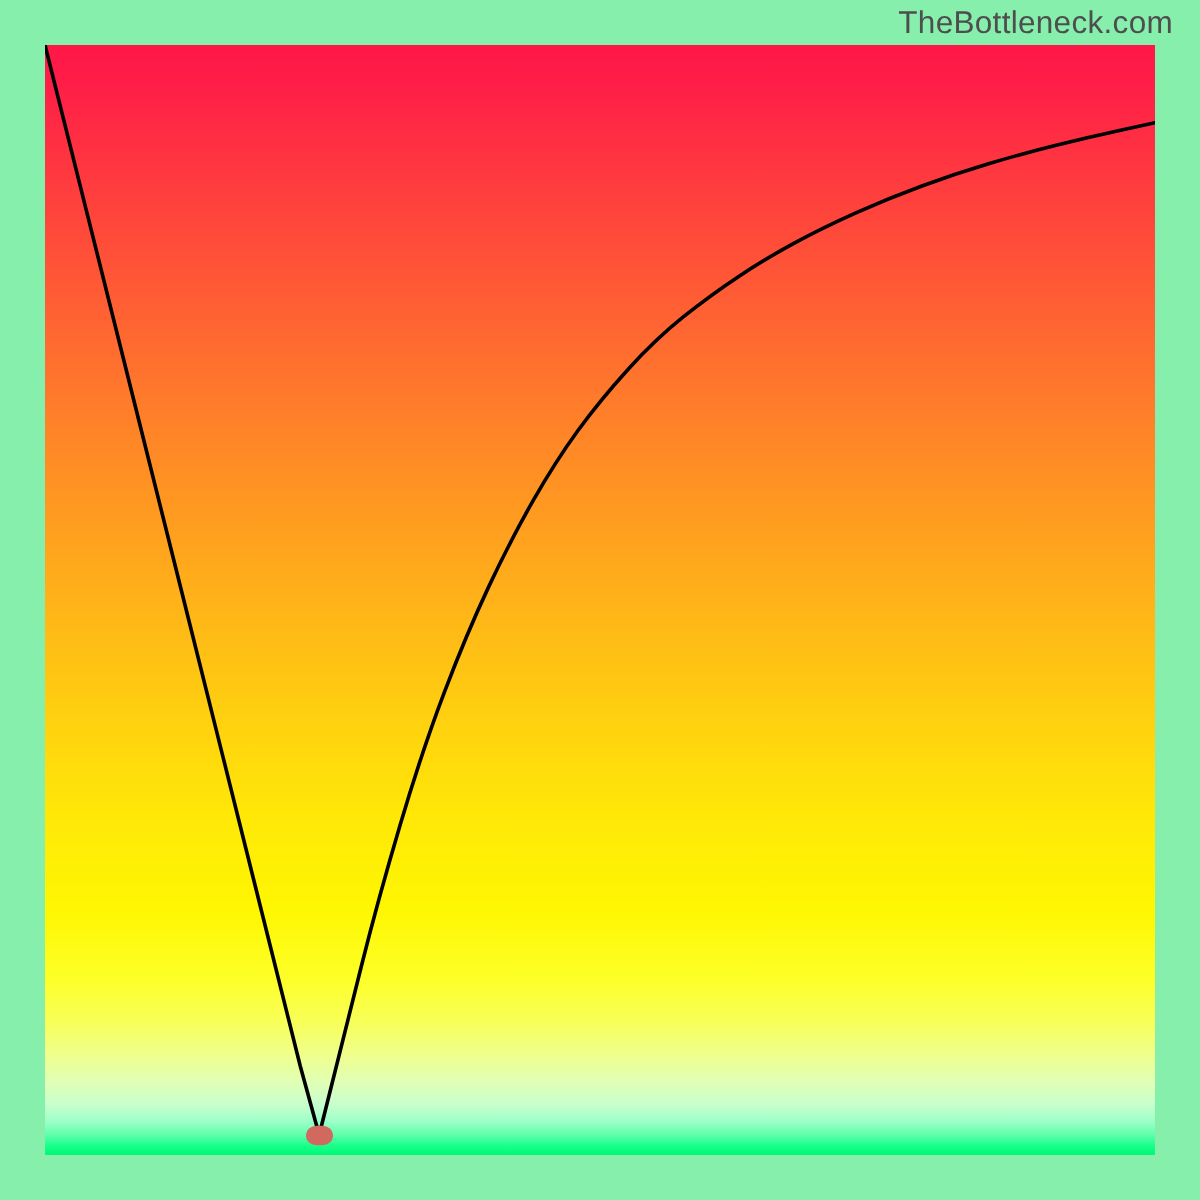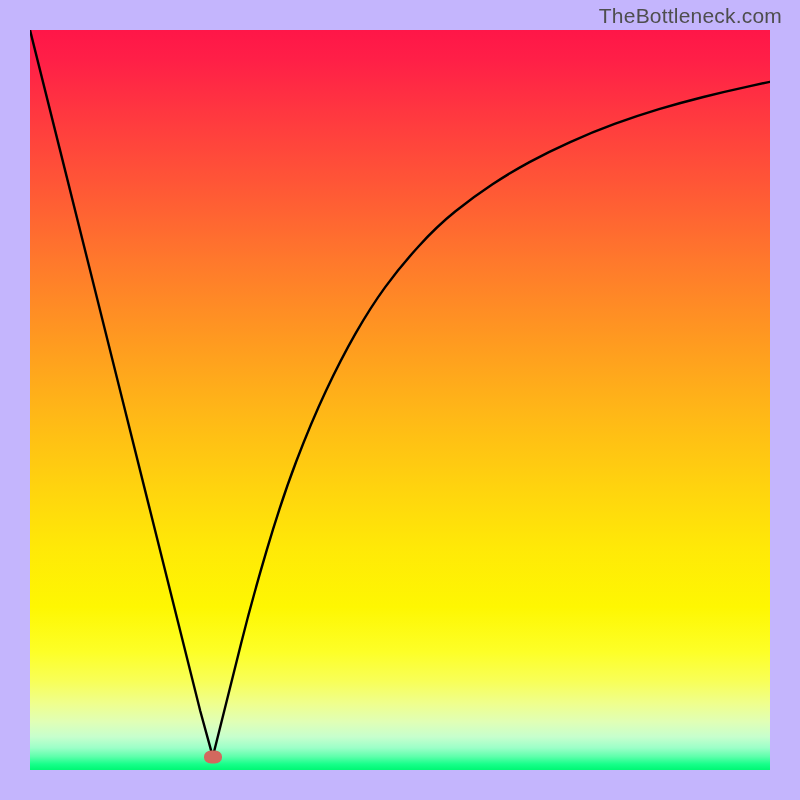--- a/index.html
+++ b/index.html
@@ -8,21 +8,21 @@
     width: 800px;
     height: 800px;
     background: #000;
     overflow: hidden;
     font-family: Arial, Helvetica, sans-serif;
   }
   .frame {
     position: relative;
     width: 800px;
     height: 800px;
-    background: #c4b5fd;
+    background: #86efac;
   }
   .plot-area {
     position: absolute;
     left: 30px;
     top: 30px;
     width: 740px;
     height: 740px;
     overflow: hidden;
   }
   

